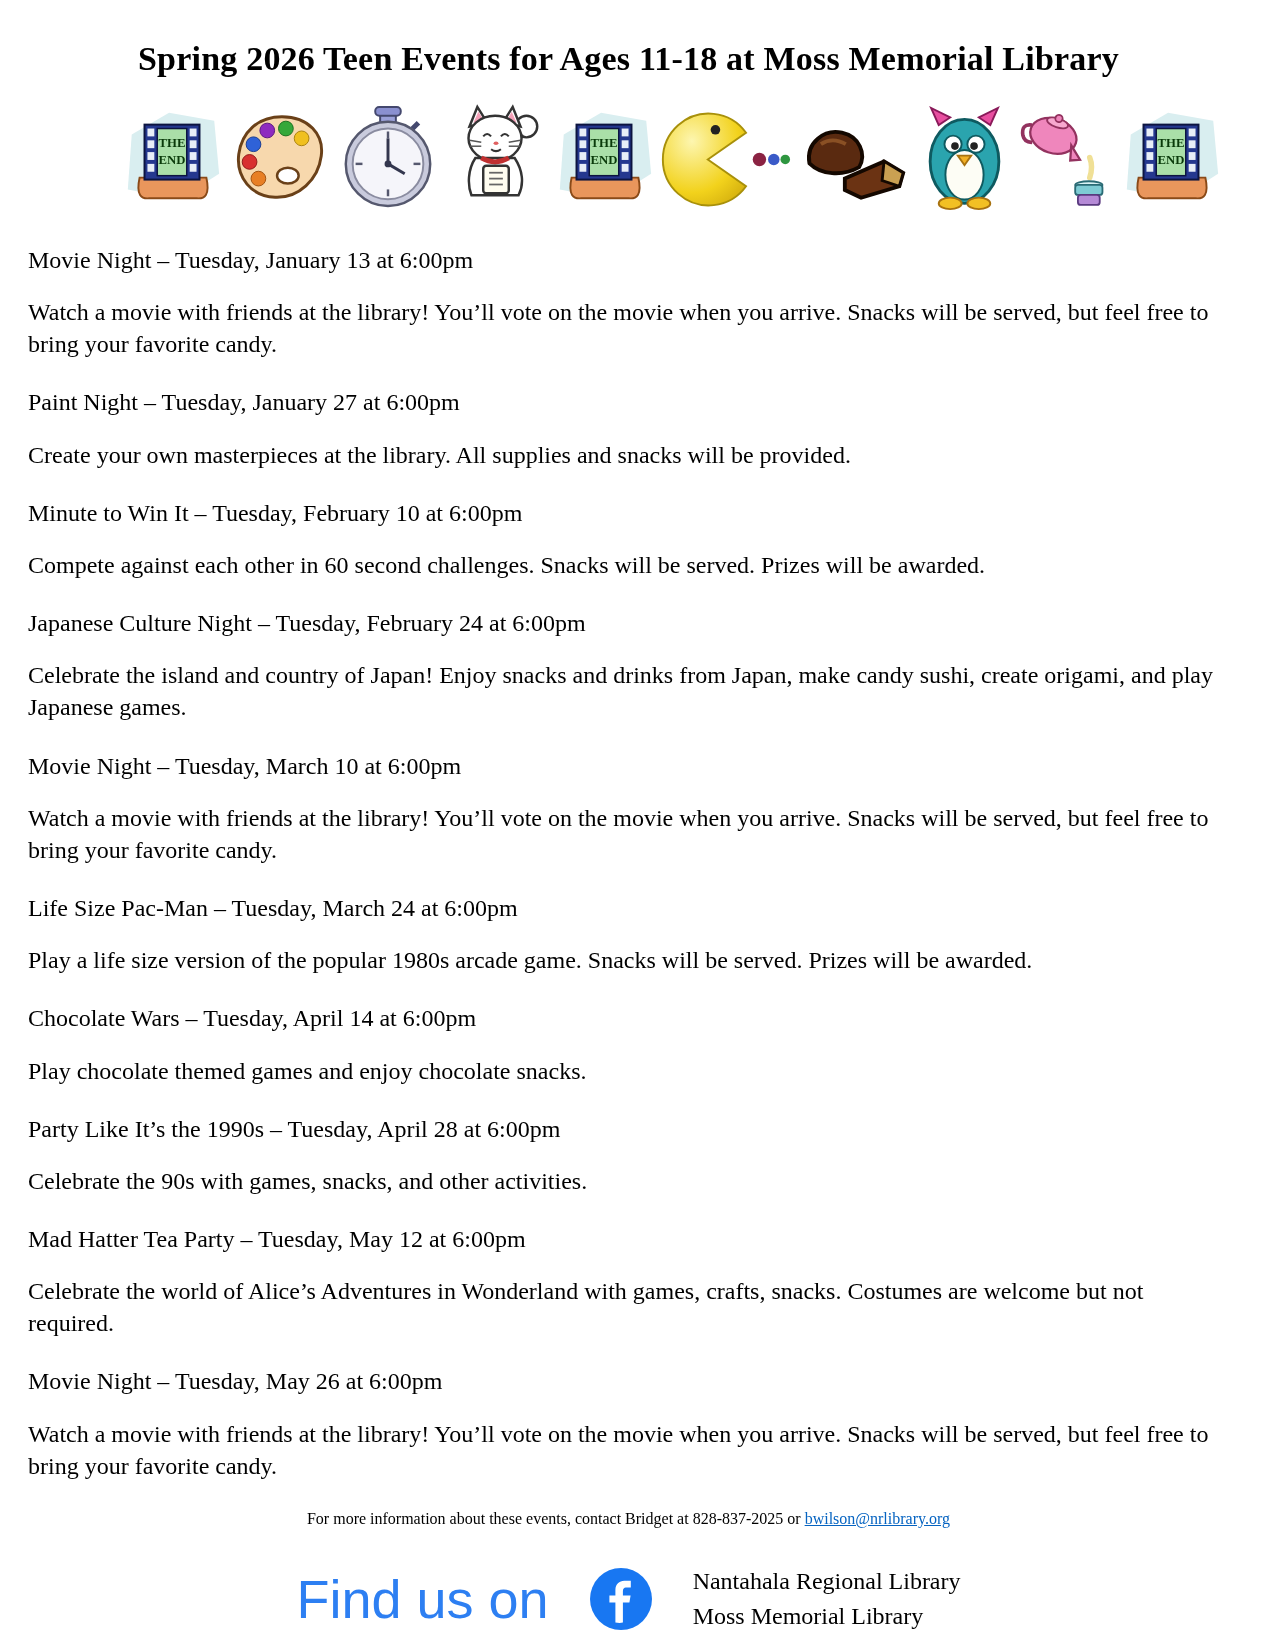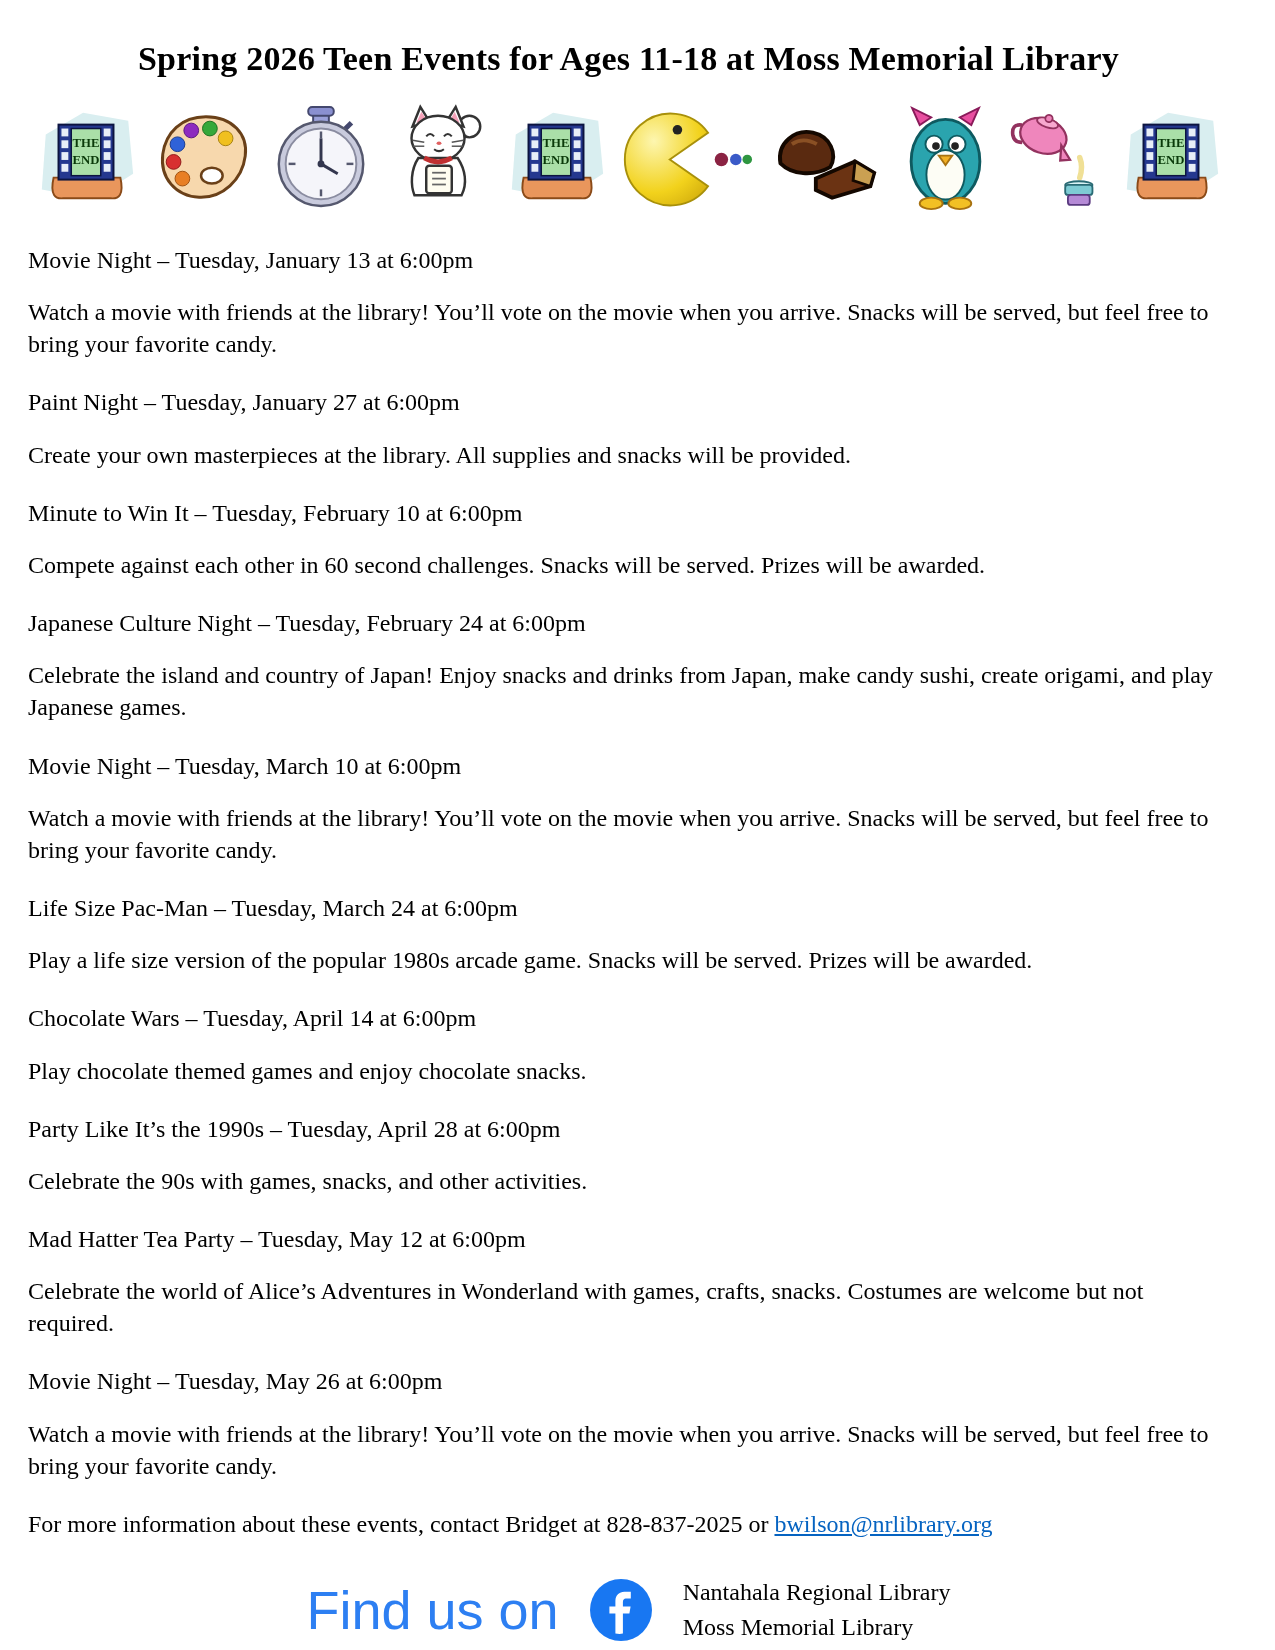--- a/index.html
+++ b/index.html
@@ -2,32 +2,32 @@
 <html><head>
 <meta charset="utf-8">
 <style>
   * { box-sizing: border-box; }
   html, body { margin: 0; padding: 0; background: #ffffff; }
   body { width: 1275px; font-family: "Liberation Serif", serif; color: #000; }
   .page { width: 1275px; min-height: 1650px; padding: 34px 46px 28px 28px; background: #fff; }
 
   .title { text-align: center; font-size: 34px; font-weight: bold; margin: 6px 0 16px 0; letter-spacing: 0.2px; }
 
-  .icon-row { display: flex; justify-content: space-between; align-items: flex-end; margin: 4px 4px 30px 4px; height: 120px; }
+  .icon-row { display: flex; justify-content: flex-end; align-items: flex-end; margin: 4px 4px 30px 4px; height: 120px; }
   .icon { display: inline-block; }
   .icon svg { display: block; }
 
   .event { margin-bottom: 26px; }
   .event-heading { font-size: 24px; font-weight: normal; line-height: 1.34; }
   .event-desc { font-size: 24px; line-height: 1.34; margin-top: 20px; }
 
-  .contact { font-size: 24px; line-height: 1.38; margin-top: 10px; }
+  .contact { text-align: center; font-size: 16px; line-height: 1.38; margin-top: 10px; }
   .contact a.email { color: #0563C1; text-decoration: underline; }
 
-  .footer { display: flex; justify-content: center; align-items: center; gap: 30px; margin-top: 34px; }
+  .footer { display: flex; justify-content: center; align-items: center; gap: 40px; margin-top: 34px; }
   .find-us { font-family: "Liberation Sans", sans-serif; font-size: 54px; color: #2d7ff2; }
   .fb-logo svg { display: block; }
   .fb-library-names { font-size: 24px; line-height: 1.45; text-align: left; }
 </style>
 </head>
 <body>
 
 <div class="page">
 
   <h1 class="title">Spring 2026 Teen Events for Ages 11-18 at Moss Memorial Library</h1>

